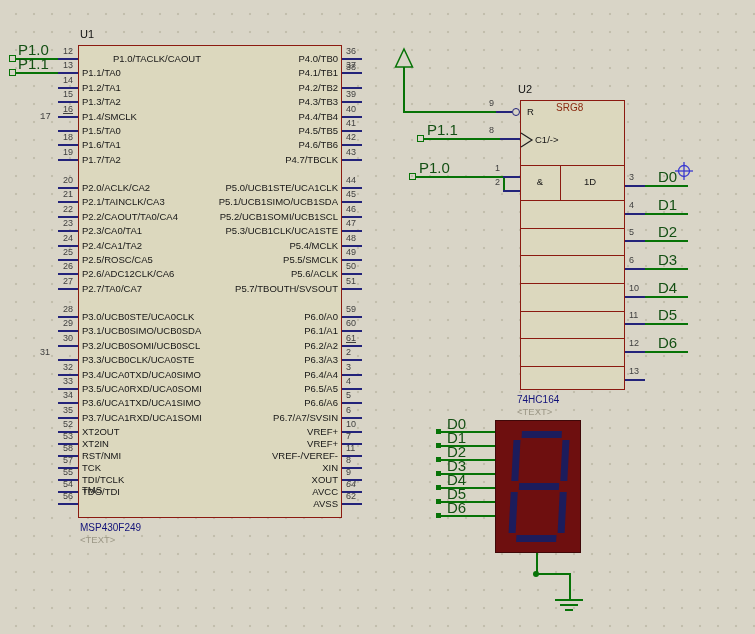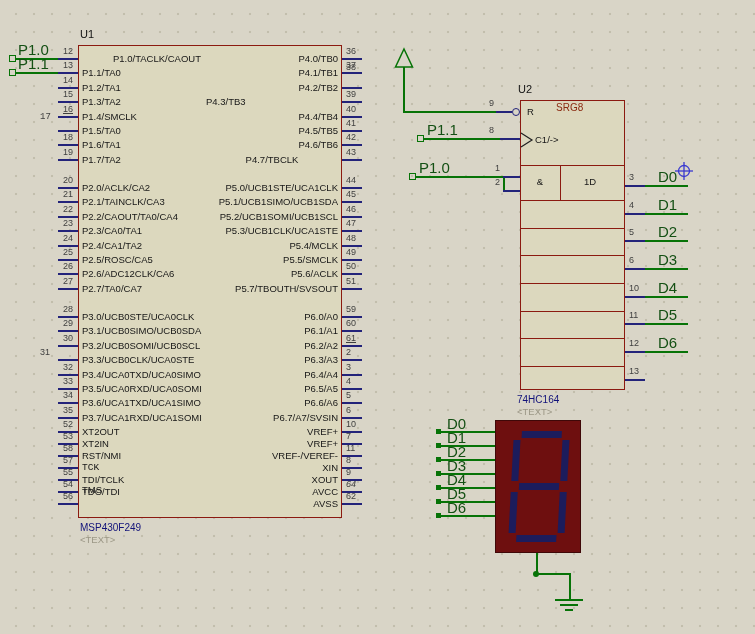--- a/index.html
+++ b/index.html
@@ -197,54 +197,54 @@
       <div class="t num" style="left: 40px; top: 419px; width: 33px; text-align: right;">52</div>
       <div class="t pname" style="left: 82px; top: 426px;">XT2OUT</div>
       <div class="ps" style="left: 58px; top: 443px; width: 20px;"></div>
       <div class="t num" style="left: 40px; top: 431px; width: 33px; text-align: right;">53</div>
       <div class="t pname" style="left: 82px; top: 438px;">XT2IN</div>
       <div class="ps" style="left: 58px; top: 455px; width: 20px;"></div>
       <div class="t num" style="left: 40px; top: 443px; width: 33px; text-align: right;">58</div>
       <div class="t pname" style="left: 82px; top: 450px;">RST/NMI</div>
       <div class="ps" style="left: 58px; top: 467px; width: 20px;"></div>
       <div class="t num" style="left: 40px; top: 455px; width: 33px; text-align: right;">57</div>
-      <div class="t pname" style="left: 82px; top: 462px; font-family: Liberation Mono, monospace;">TCK</div>
+      <div class="t pname" style="left: 82px; top: 462px;">TCK</div>
       <div class="ps" style="left: 58px; top: 479px; width: 20px;"></div>
       <div class="t num" style="left: 40px; top: 467px; width: 33px; text-align: right;">55</div>
       <div class="t pname" style="left: 82px; top: 474px;">TDI/TCLK</div>
       <div class="ps" style="left: 58px; top: 491px; width: 20px;"></div>
       <div class="t num" style="left: 40px; top: 479px; width: 33px; text-align: right;">54</div>
       <div class="t pname" style="left: 82px; top: 486px;">TDO/TDI</div>
       <div class="ps" style="left: 58px; top: 503px; width: 20px;"></div>
       <div class="t num" style="left: 40px; top: 491px; width: 33px; text-align: right;">56</div>
       <div class="t pname" style="left: 82px; top: 484px;">TMS</div>
       <div class="ps" style="left: 342px; top: 58px; width: 20px;"></div>
       <div class="t num" style="left: 346px; top: 46px;">36</div>
       <div class="t pname" style="left: 206px; top: 53px; width: 132px; text-align: right;">P4.0/TB0</div>
       <div class="ps" style="left: 342px; top: 72px; width: 20px;"></div>
       <div class="t num" style="left: 346px; top: 60px;">37</div>
       <div class="t pname" style="left: 206px; top: 67px; width: 132px; text-align: right;">P4.1/TB1</div>
       <div class="ps" style="left: 342px; top: 87px; width: 20px;"></div>
       <div class="t num" style="left: 346px; top: 62px;">38</div>
       <div class="t pname" style="left: 206px; top: 82px; width: 132px; text-align: right;">P4.2/TB2</div>
       <div class="ps" style="left: 342px; top: 101px; width: 20px;"></div>
       <div class="t num" style="left: 346px; top: 89px;">39</div>
-      <div class="t pname" style="left: 206px; top: 96px; width: 132px; text-align: left;">P4.3/TB3</div>
+      <div class="t pname" style="left: 206px; top: 96px; width: 132px; text-align: right;">P4.3/TB3</div>
       <div class="ps" style="left: 342px; top: 116px; width: 20px;"></div>
       <div class="t num" style="left: 346px; top: 104px;">40</div>
       <div class="t pname" style="left: 206px; top: 111px; width: 132px; text-align: right;">P4.4/TB4</div>
       <div class="ps" style="left: 342px; top: 130px; width: 20px;"></div>
       <div class="t num" style="left: 346px; top: 118px;">41</div>
       <div class="t pname" style="left: 206px; top: 125px; width: 132px; text-align: right;">P4.5/TB5</div>
       <div class="ps" style="left: 342px; top: 144px; width: 20px;"></div>
       <div class="t num" style="left: 346px; top: 132px;">42</div>
       <div class="t pname" style="left: 206px; top: 139px; width: 132px; text-align: right;">P4.6/TB6</div>
       <div class="ps" style="left: 342px; top: 159px; width: 20px;"></div>
       <div class="t num" style="left: 346px; top: 147px;">43</div>
-      <div class="t pname" style="left: 206px; top: 154px; width: 132px; text-align: center;">P4.7/TBCLK</div>
+      <div class="t pname" style="left: 206px; top: 154px; width: 132px; text-align: right;">P4.7/TBCLK</div>
       <div class="ps" style="left: 342px; top: 187px; width: 20px;"></div>
       <div class="t num" style="left: 346px; top: 175px;">44</div>
       <div class="t pname" style="left: 206px; top: 182px; width: 132px; text-align: right;">P5.0/UCB1STE/UCA1CLK</div>
       <div class="ps" style="left: 342px; top: 201px; width: 20px;"></div>
       <div class="t num" style="left: 346px; top: 189px;">45</div>
       <div class="t pname" style="left: 206px; top: 196px; width: 132px; text-align: right;">P5.1/UCB1SIMO/UCB1SDA</div>
       <div class="ps" style="left: 342px; top: 216px; width: 20px;"></div>
       <div class="t num" style="left: 346px; top: 204px;">46</div>
       <div class="t pname" style="left: 206px; top: 211px; width: 132px; text-align: right;">P5.2/UCB1SOMI/UCB1SCL</div>
       <div class="ps" style="left: 342px; top: 230px; width: 20px;"></div>

